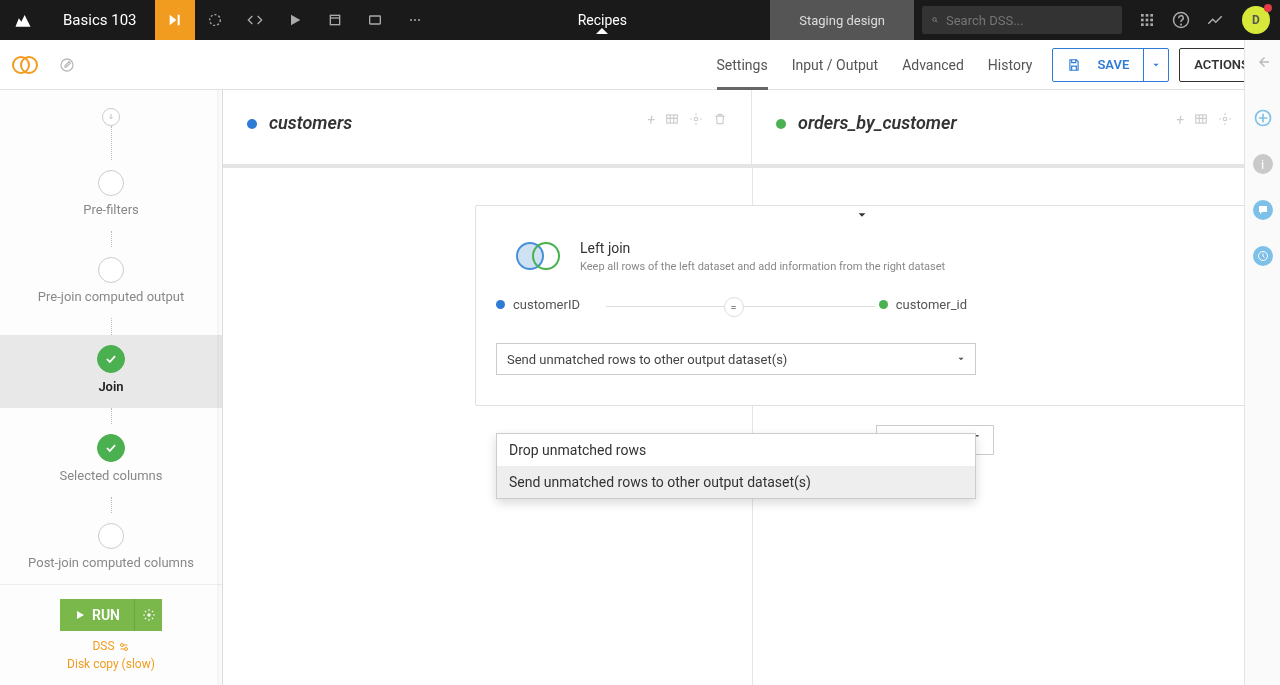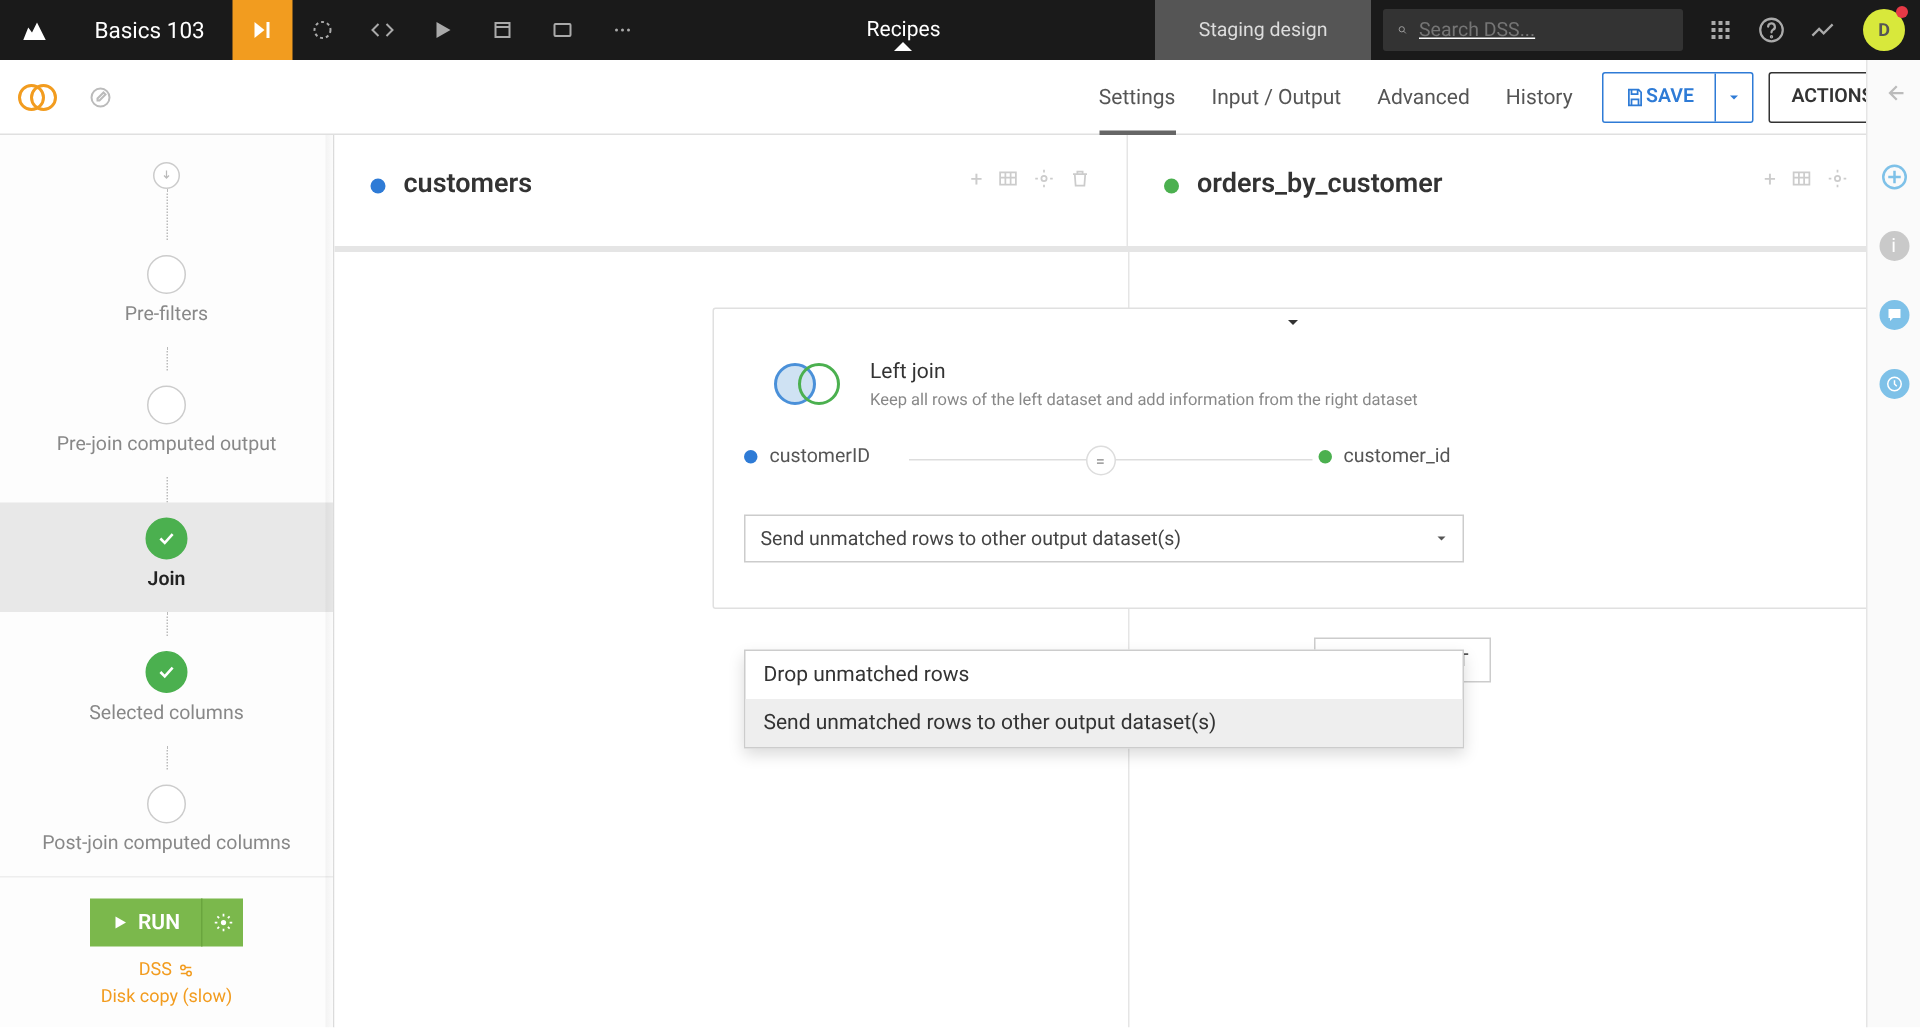--- a/index.html
+++ b/index.html
@@ -9,21 +9,21 @@
 .topbar { height: 40px; background: #1a1a1a; display: flex; align-items: center; color: #fff; }
 .topbar-logo { width: 45px; height: 40px; display: flex; align-items: center; justify-content: center; }
 .topbar-title { padding: 0 18px; font-size: 15px; color: #fff; }
 .topbar-orange { width: 40px; height: 40px; background: #f29c1f; display: flex; align-items: center; justify-content: center; }
 .topbar-icon { width: 40px; height: 40px; display: flex; align-items: center; justify-content: center; color: #aaa; cursor: pointer; }
 .topbar-icon svg { width: 16px; height: 16px; }
 .topbar-spacer { flex: 1; }
 .topbar-recipes { padding: 0 24px; font-size: 14px; color: #fff; position: relative; }
 .topbar-recipes::after { content: ""; position: absolute; bottom: -6px; left: 50%; transform: translateX(-50%); width: 0; height: 0; border-left: 6px solid transparent; border-right: 6px solid transparent; border-bottom: 6px solid #fff; }
 .topbar-staging { background: #555; padding: 0 29px; height: 40px; display: flex; align-items: center; font-size: 13px; color: #ddd; }
-.topbar-search { background: #333; margin: 0 8px; height: 28px; width: 200px; display: flex; align-items: center; padding: 0 10px; border-radius: 2px; text-decoration: underline; }
+.topbar-search { background: #333; margin: 0 8px; height: 28px; width: 200px; display: flex; align-items: center; padding: 0 10px; border-radius: 2px; }
 .topbar-search input { background: transparent; border: none; color: #bbb; outline: none; font-size: 13px; flex: 1; }
 .topbar-grid-icon { width: 34px; display: flex; align-items: center; justify-content: center; color: #aaa; }
 .topbar-help { width: 34px; display: flex; align-items: center; justify-content: center; color: #aaa; }
 .topbar-chart { width: 34px; display: flex; align-items: center; justify-content: center; color: #aaa; }
 .topbar-avatar { width: 28px; height: 28px; border-radius: 50%; background: #d8e83b; margin: 0 10px; position: relative; display:flex; align-items:center; justify-content:center; font-size:12px; font-weight:bold; color:#555;}
 .topbar-avatar::after { content: ""; position: absolute; top: -2px; right: -2px; width: 8px; height: 8px; background: #e63946; border-radius: 50%; }
 
 
 .subheader { height: 50px; border-bottom: 1px solid #e0e0e0; display: flex; align-items: center; }
 .subheader-icon { width: 45px; height: 50px; display: flex; align-items: center; justify-content: center; }
@@ -31,21 +31,21 @@
 .venn-small .c1, .venn-small .c2 { width: 18px; height: 18px; border: 2px solid #f29c1f; border-radius: 50%; position: absolute; top: 4px; }
 .venn-small .c1 { left: 2px; }
 .venn-small .c2 { left: 10px; }
 .subheader-name { font-size: 20px; color: #333; padding-left: 10px; }
 .subheader-pencil { margin-left: 14px; color: #bbb; }
 .subheader-spacer { flex: 1; }
 .subheader-tabs { display: flex; gap: 24px; padding: 0 20px; font-size: 14px; color: #555; height: 50px; align-items: center; }
 .subheader-tab { cursor: pointer; height: 50px; display: flex; align-items: center; position: relative; }
 .subheader-tab.active::after { content: ""; position: absolute; bottom: 0; left: 0; right: 0; height: 3px; background: #666; }
 .save-btn { border: 1px solid #2e7bd6; color: #2e7bd6; height: 34px; display: flex; align-items: center; margin-right: 10px; border-radius: 2px; }
-.save-btn .save-main { padding: 0 14px; display: flex; align-items: center; gap: 0; font-size: 13px; font-weight: 600; justify-content: space-between; }
+.save-btn .save-main { padding: 0 14px; display: flex; align-items: center; gap: 16px; font-size: 13px; font-weight: 600; justify-content: space-between; }
 .save-btn .save-caret { border-left: 1px solid #2e7bd6; padding: 0 8px; height: 100%; display: flex; align-items: center; }
 .actions-btn { border: 1px solid #333; color: #333; height: 34px; padding: 0 14px; font-size: 13px; font-weight: 600; display: flex; align-items: center; margin-right: 16px; border-radius: 2px; cursor: pointer; }
 
 
 .main { display: flex; height: calc(100% - 90px); }
 .sidebar { width: 223px; border-right: 1px solid #dcdcdc; background: #fdfdfd; display: flex; flex-direction: column; align-items: center; padding-top: 18px; position: relative; }
 .sidebar::after { content:""; position:absolute; right:-1px; top:0; bottom:0; width:6px; background: linear-gradient(to right, rgba(0,0,0,0.04), transparent); }
 .step { display: flex; flex-direction: column; align-items: center; width: 100%; position: relative; }
 .step-circle { width: 26px; height: 26px; border: 1px solid #ccc; border-radius: 50%; background: #fff; display: flex; align-items: center; justify-content: center; z-index: 2; }
 .step-circle.small { width: 18px; height:18px; }
@@ -58,21 +58,21 @@
 .sidebar-footer { margin-top: auto; width: 100%; display: flex; flex-direction: column; align-items: center; padding: 14px 0; border-top: 1px solid #eee;}
 .run-btn { display: flex; height: 32px; }
 .run-btn .run-main { background: #7bb84c; color: #fff; padding: 0 14px; display: flex; align-items: center; gap: 6px; font-size: 14px; font-weight: 600; }
 .run-btn .run-gear { background: #7bb84c; border-left: 1px solid #6aa53e; width: 28px; display: flex; align-items: center; justify-content: center; color: #fff; }
 .sidebar-dss { color: #f29c1f; font-size: 12px; margin-top: 8px; }
 .sidebar-disk { color: #f29c1f; font-size: 12px; margin-top: 4px; }
 
 
 .content { flex: 1; position: relative; background: #fff; }
 .content-header { height: 78px; display: flex; border-bottom: 4px solid #e5e5e5; }
-.content-left, .content-right { flex: 1; padding: 22px 24px 0; display: flex; align-items: flex-start; }
+.content-left, .content-right { flex: 1; padding: 22px 24px 0; display: flex; align-items: flex-start; font-style: italic; }
 .content-left { border-right: 1px solid #e5e5e5; }
 .ds-dot { width: 10px; height: 10px; border-radius: 50%; margin-right: 12px; margin-top: 7px; }
 .ds-dot.blue { background: #2e7bd6; }
 .ds-dot.green { background: #4bb04f; }
 .ds-name { font-size: 18px; font-weight: 600; color: #333; }
 .ds-actions { margin-left: auto; display: flex; gap: 10px; color: #ccc; font-size: 14px; }
 .ds-actions span { cursor: pointer; }
 
 .join-card { position: absolute; left: 252px; right: 32px; top: 115px; background: #fff; border: 1px solid #e0e0e0; border-radius: 2px; padding: 34px 0 30px; }
 .divider-vert { position:absolute; left:50%; top:78px; bottom:0; width:1px; background:#e5e5e5; }

